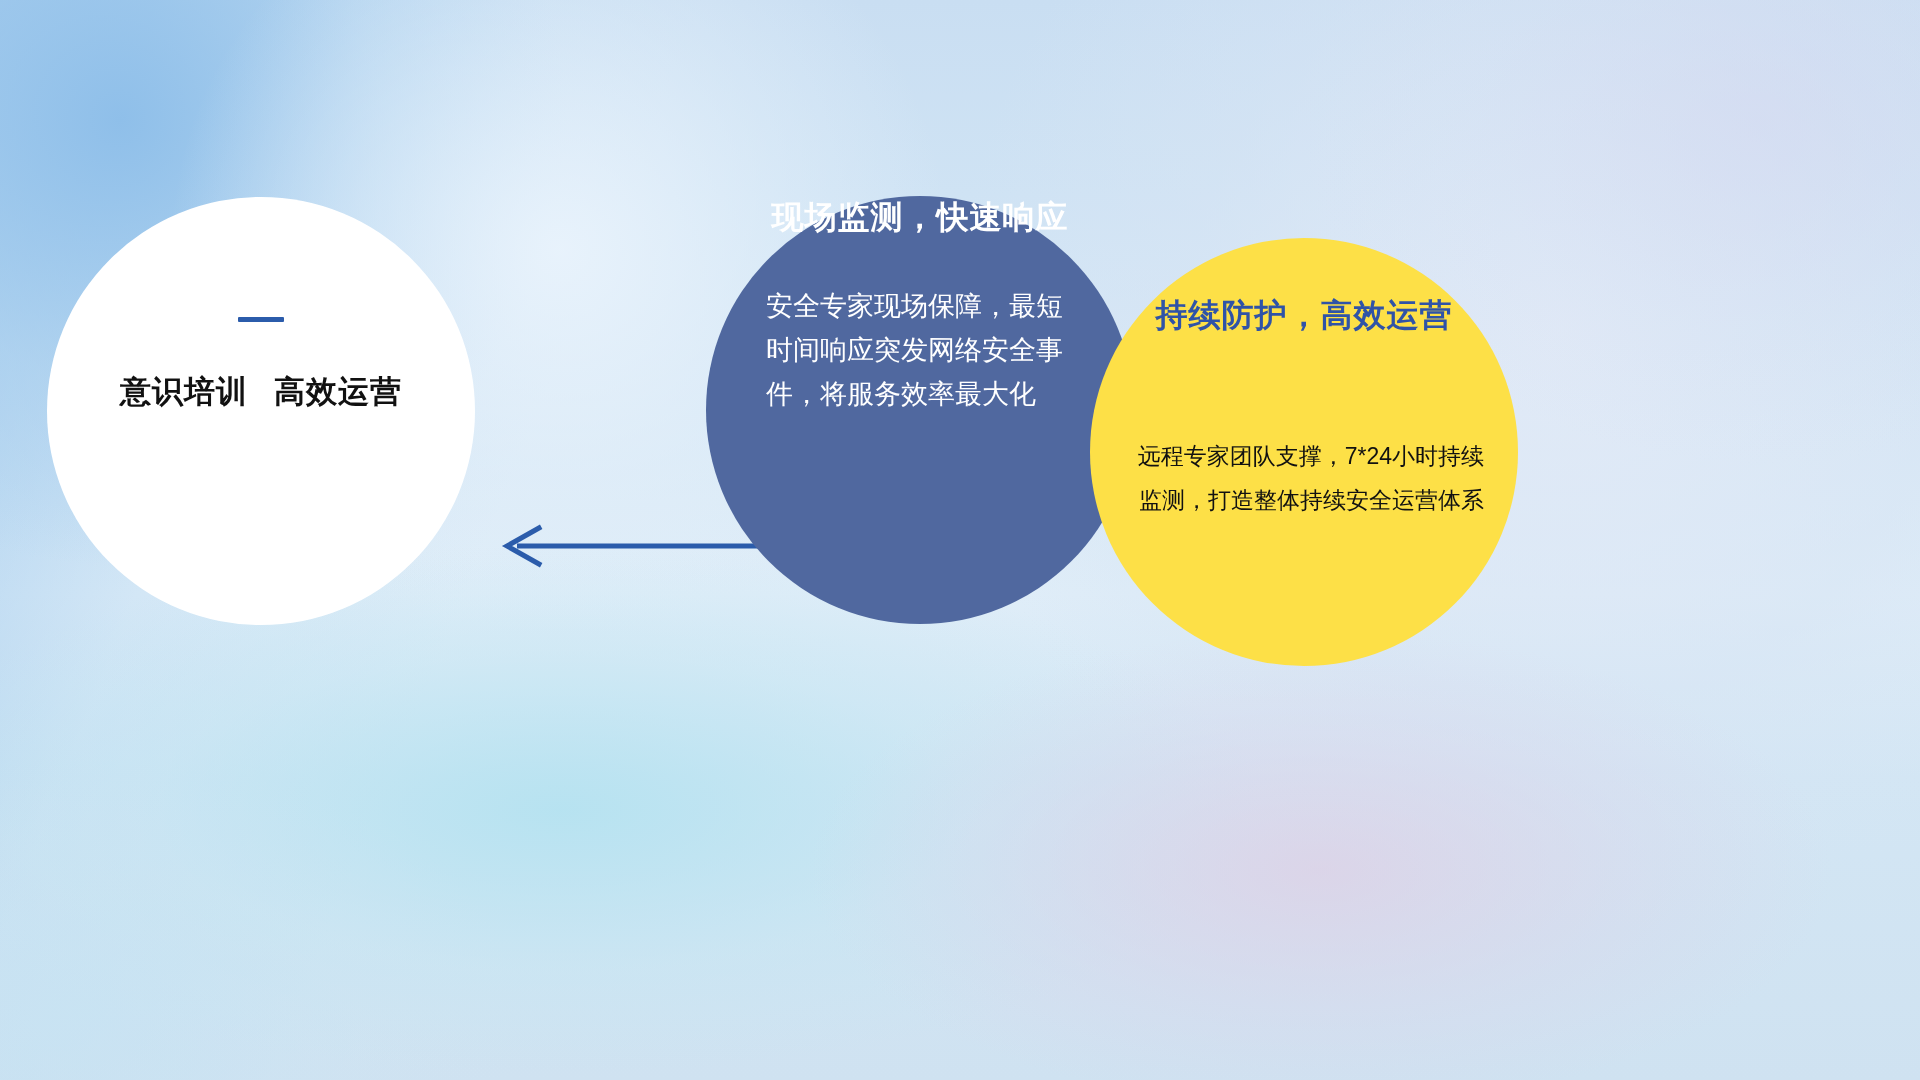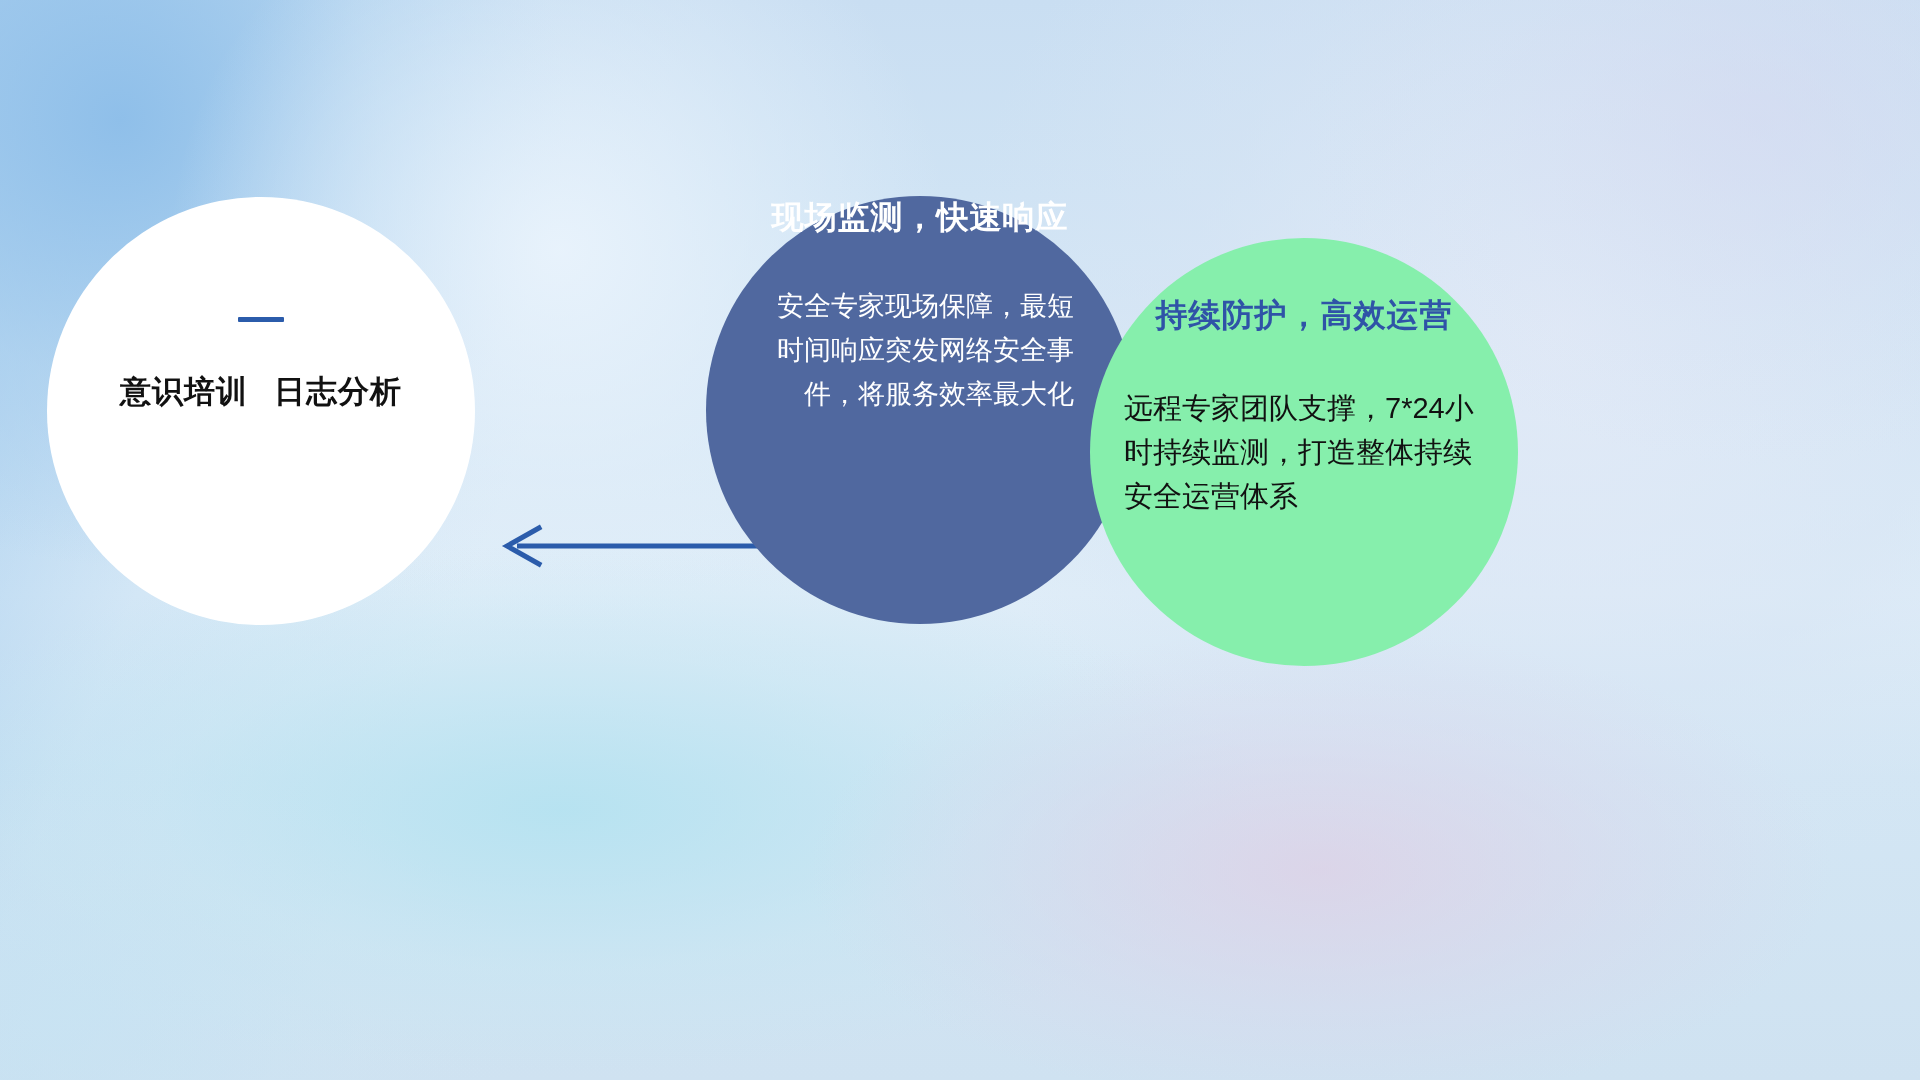--- a/index.html
+++ b/index.html
@@ -131,47 +131,48 @@
     font-size: 32px;
     letter-spacing: 1px;
     white-space: nowrap;
   }
   #circle-middle .circle-body {
     margin-top: 44px;
     width: 308px;
     color: #ffffff;
     font-size: 27px;
     line-height: 44px;
-    text-align: right;
+    text-align: left;
   }
 
   
   #circle-right {
     left: 1090px;
     top: 238px;
     width: 428px;
     height: 428px;
-    background: #86efac;
+    background: #fde047;
     z-index: 6;
+    gap: 48px;
   }
   #circle-right .circle-title {
     margin-top: 56px;
     color: #2f53a7;
     font-weight: bold;
     font-size: 32px;
     letter-spacing: 1px;
     white-space: nowrap;
   }
   #circle-right .circle-body {
     margin-top: 48px;
     width: 360px;
     color: #111111;
-    font-size: 29px;
+    font-size: 23px;
     line-height: 44px;
-    text-align: left;
+    text-align: right;
   }
 
   
   #connector-arrow {
     position: absolute;
     left: 495px;
     top: 520px;
     width: 390px;
     height: 52px;
     z-index: 3;
@@ -194,21 +195,21 @@
 
   <svg id="connector-arrow" viewBox="0 0 390 52" width="390" height="52" xmlns="http://www.w3.org/2000/svg">
     <line x1="22" y1="26" x2="390" y2="26" stroke="#2b5cab" stroke-width="5"></line>
     <polyline points="44,8 12,26 44,44" fill="none" stroke="#2b5cab" stroke-width="5" stroke-linecap="square" stroke-linejoin="miter"></polyline>
   </svg>
 
   <div class="circle" id="circle-left">
     <div class="left-divider"></div>
     <div class="left-lines">
       <div>
-        <span>意识培训</span><span class="kw-gap"></span><span>日志分析</span>
+        <span>意识培训</span><span class="kw-gap"></span><span>高效运营</span>
       </div>
     </div>
   </div>
 
   <div class="circle" id="circle-middle">
     <div class="circle-title">现场监测，快速响应</div>
     <div class="circle-body">安全专家现场保障，最短时间响应突发网络安全事件，将服务效率最大化</div>
   </div>
 
   <div class="circle" id="circle-right">

